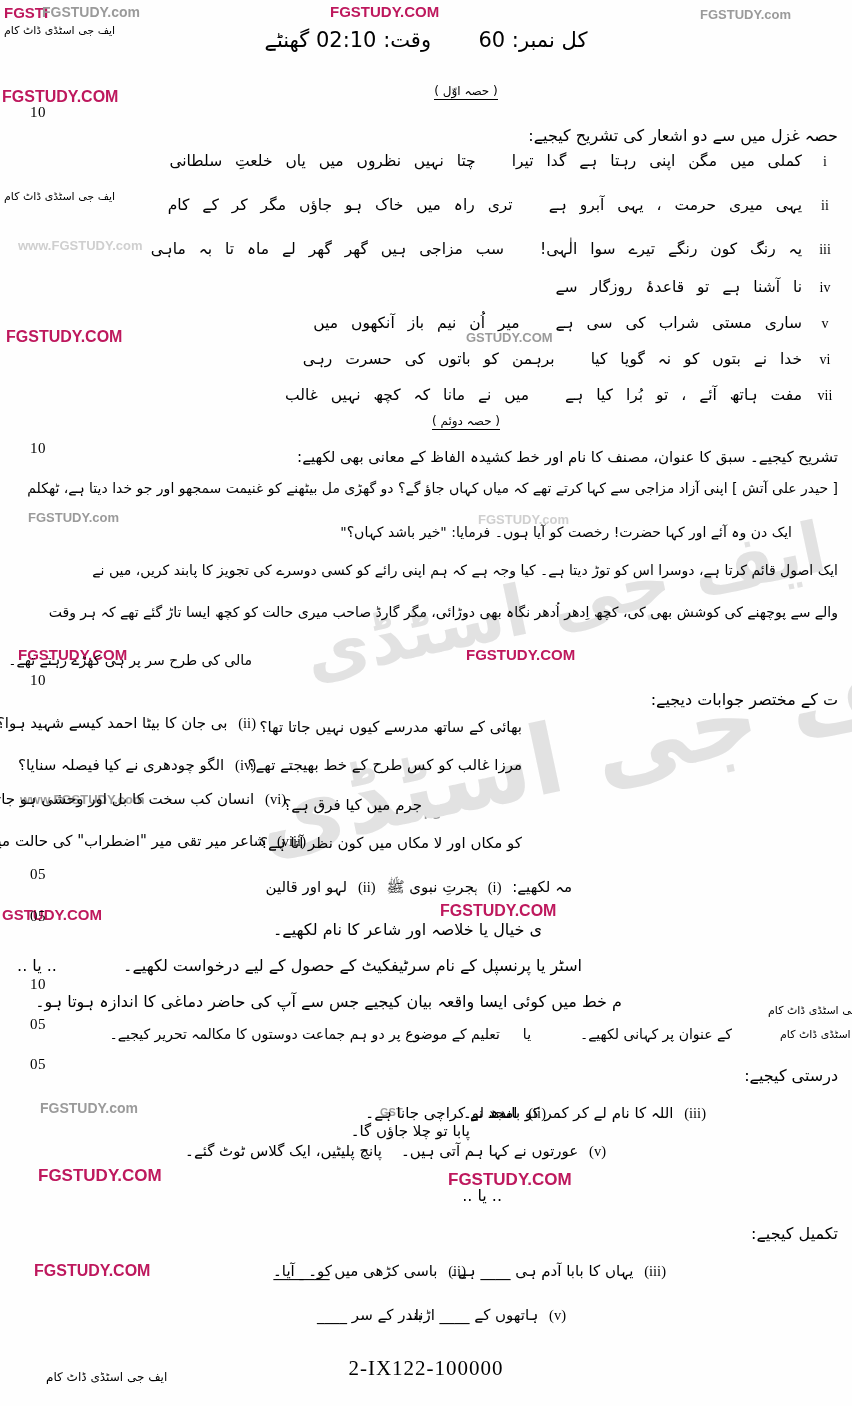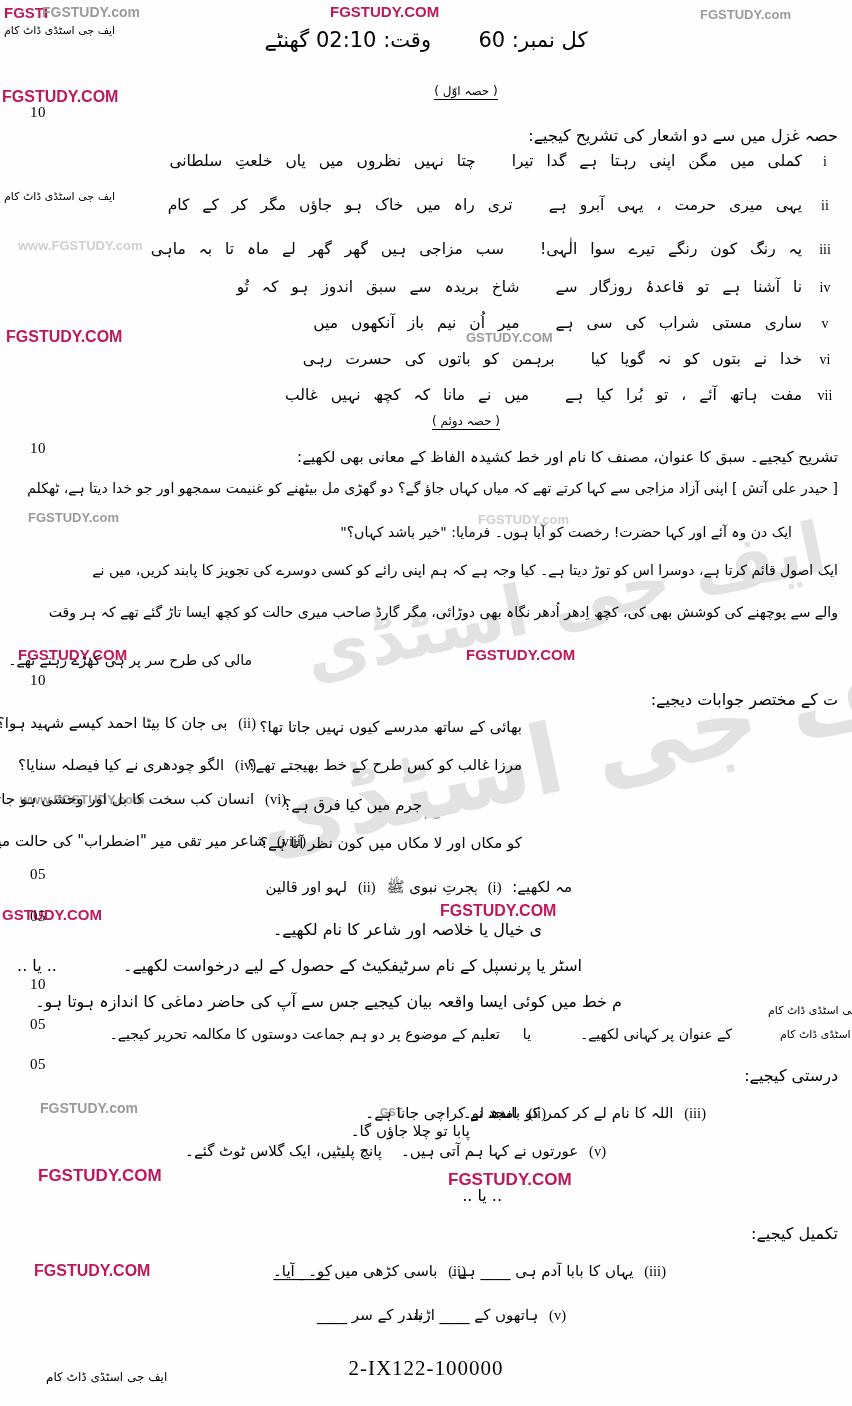--- a/index.html
+++ b/index.html
@@ -232,21 +232,20 @@
     <span class="hemi second">تری راہ میں خاک ہو جاؤں مگر کر کے کام</span>
   </div>
   <div class="couplet" style="top:240px;">
     <span class="rn">iii</span>
     <span class="hemi">یہ رنگ کون رنگے تیرے سوا الٰہی!</span>
     <span class="hemi second">سب مزاجی ہیں گھر گھر لے ماہ تا بہ ماہی</span>
   </div>
   <div class="couplet" style="top:278px;">
     <span class="rn">iv</span>
     <span class="hemi">نا آشنا ہے تو قاعدۂ روزگار سے</span>
-    <span class="hemi second">شاخ بریدہ سے سبق اندوز ہو کہ تُو</span>
   </div>
   <div class="couplet" style="top:314px;">
     <span class="rn">v</span>
     <span class="hemi">ساری مستی شراب کی سی ہے</span>
     <span class="hemi second">میر اُن نیم باز آنکھوں میں</span>
   </div>
   <div class="couplet" style="top:350px;">
     <span class="rn">vi</span>
     <span class="hemi">خدا نے بتوں کو نہ گویا کیا</span>
     <span class="hemi second">برہمن کو باتوں کی حسرت رہی</span>

